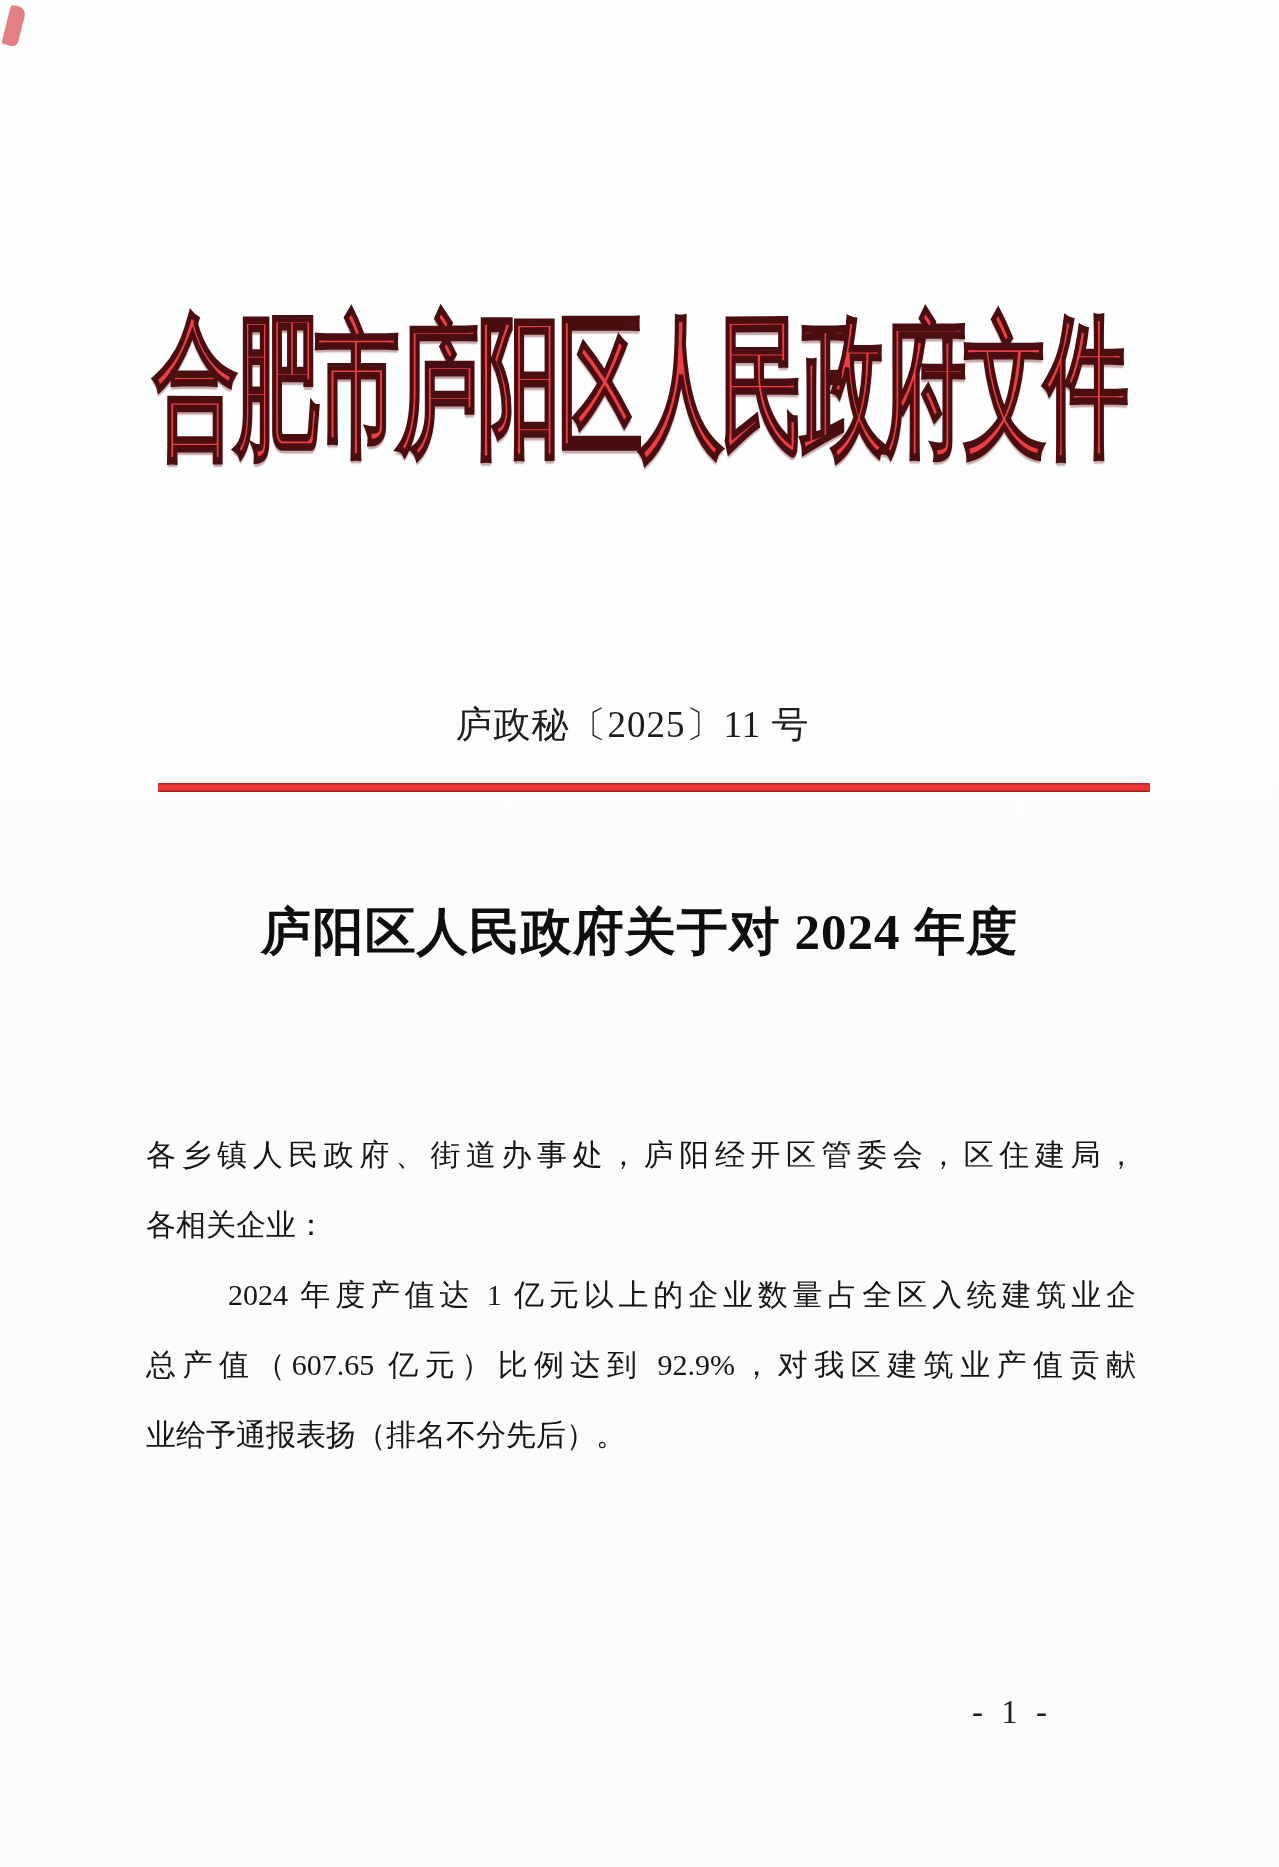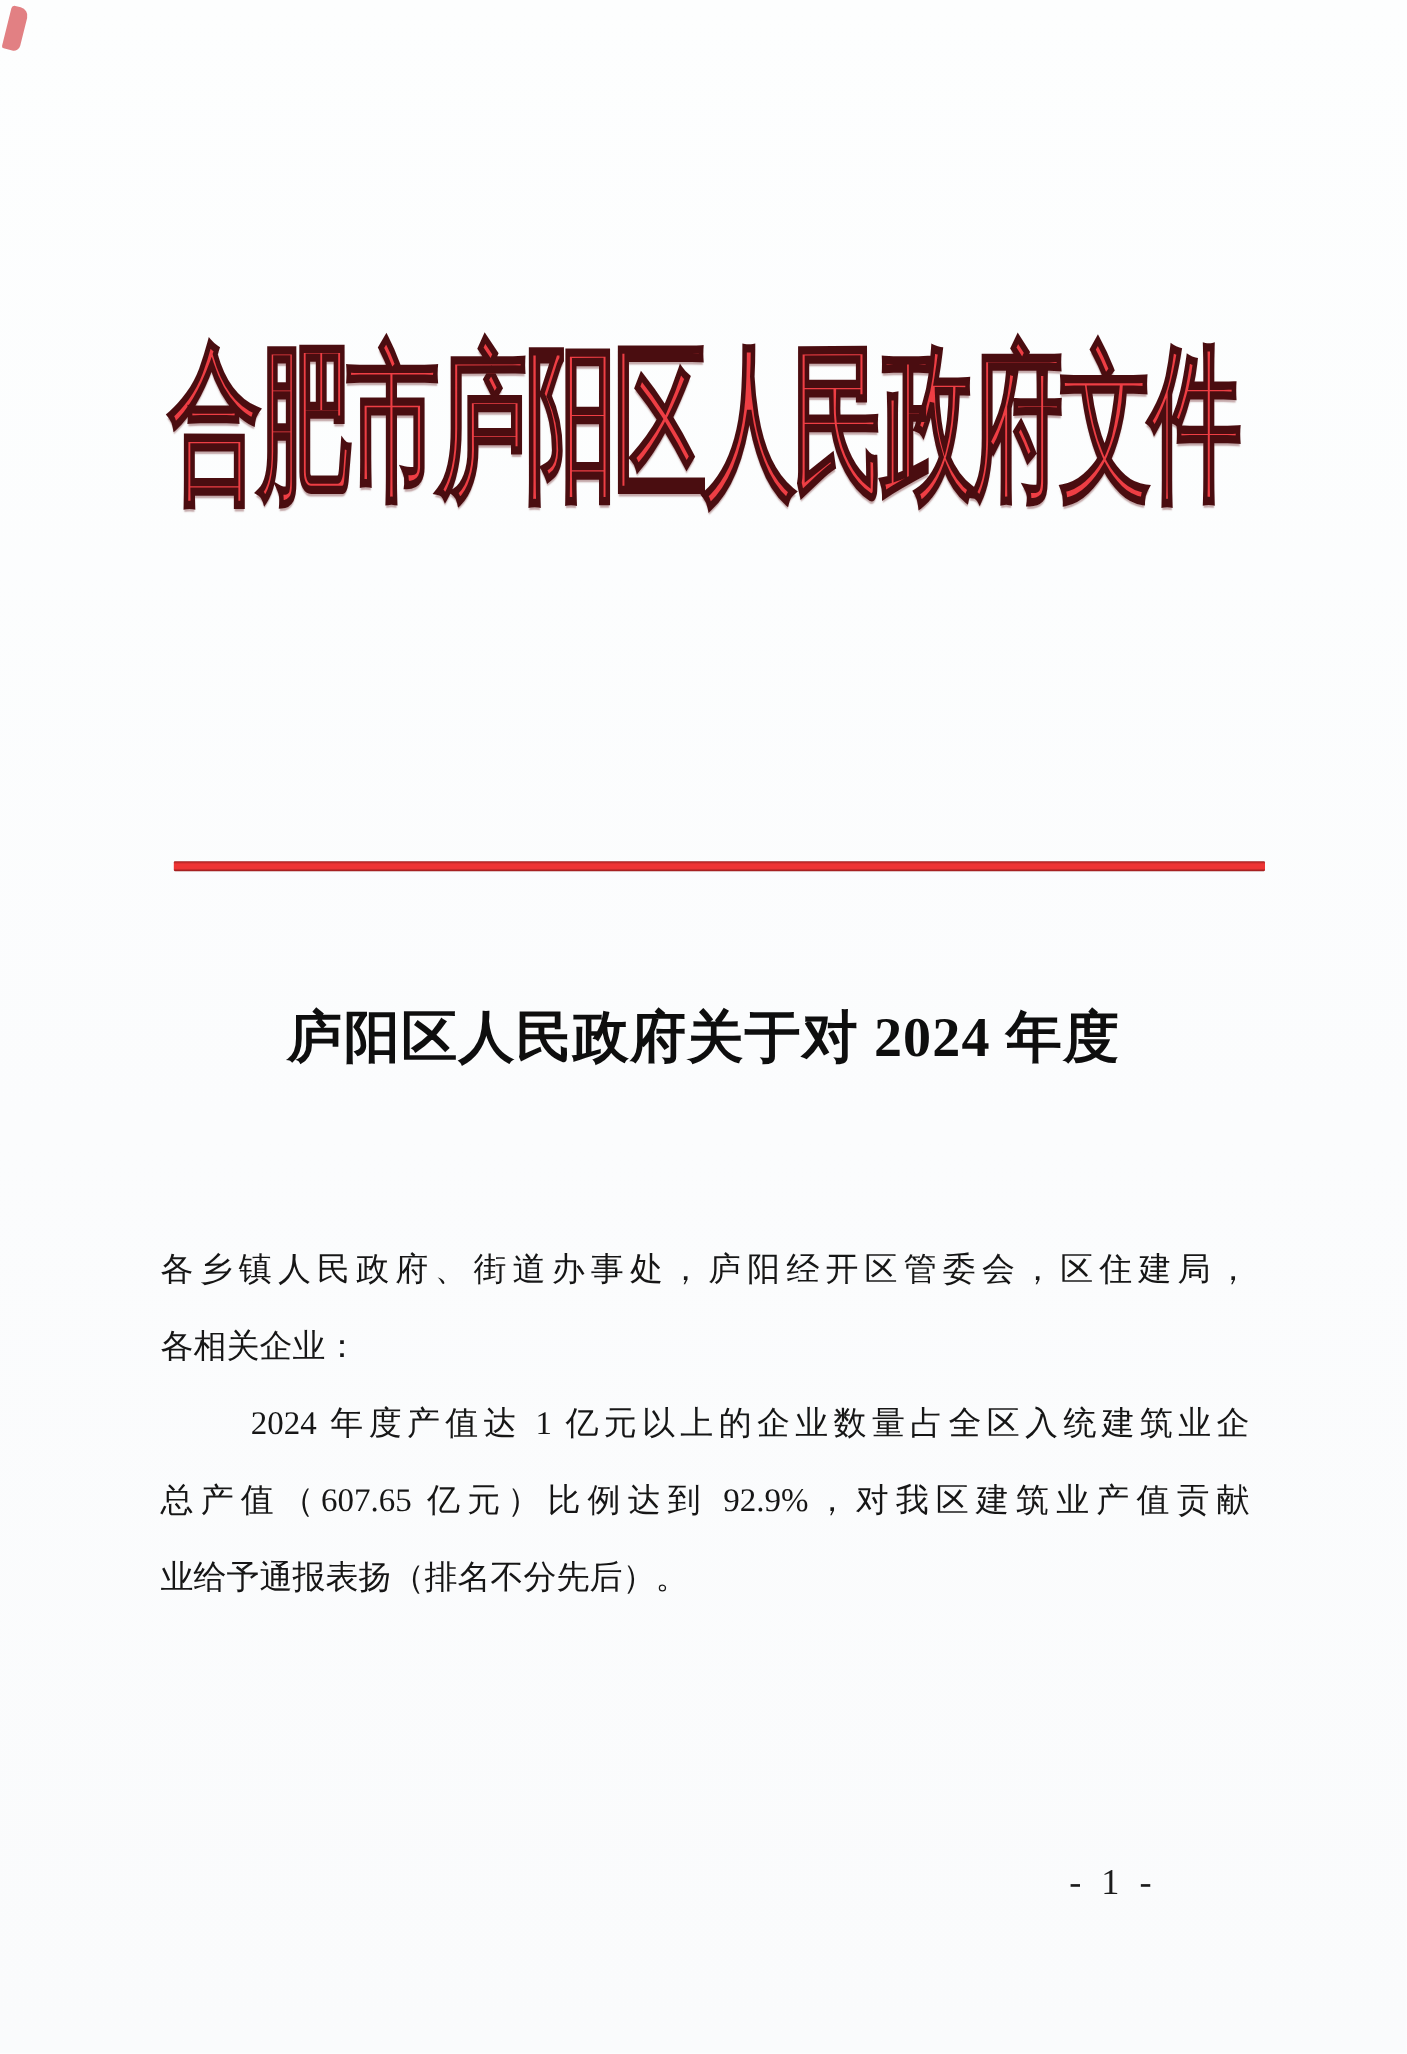--- a/index.html
+++ b/index.html
@@ -42,21 +42,21 @@
   }
   .red-line {
     position: absolute; top: 783px; left: 158px; width: 992px; height: 9px;
     background: linear-gradient(180deg, #a02020 0%, #ee3434 28%, #ee3434 72%, #8e1a1a 100%);
     border-radius: 1px;
   }
   .doc-title {
     position: absolute; top: 900px; left: 0; right: 0;
     text-align: center;
     font-size: 51px; line-height: 65px; font-weight: 700;
-    color: #0e0e0e; letter-spacing: 1px; margin-top: 12px;
+    color: #0e0e0e; letter-spacing: 1px;
   }
   .body-text {
     position: absolute; top: 1124px; left: 146px; width: 990px;
     font-size: 30px; color: #161616;
   }
   .body-text .line {
     height: 70px; line-height: 62px;
     white-space: nowrap;
   }
   .body-text .line.just {
@@ -76,20 +76,21 @@
 <body>
 
 <div class="page">
 
   <div class="artifact"></div>
 
   <div class="red-header">
     <span class="stretch">合肥市庐阳区人民政府文件</span>
   </div>
 
+  <div class="doc-number">庐政秘〔2025〕11 号</div>
 
   <div class="red-line"></div>
 
   <div class="doc-title">
     <div>庐阳区人民政府关于对 2024 年度</div>
   </div>
 
   <div class="body-text">
     <div class="line just">各乡镇人民政府、街道办事处，庐阳经开区管委会，区住建局，</div>
     <div class="line">各相关企业：</div>

